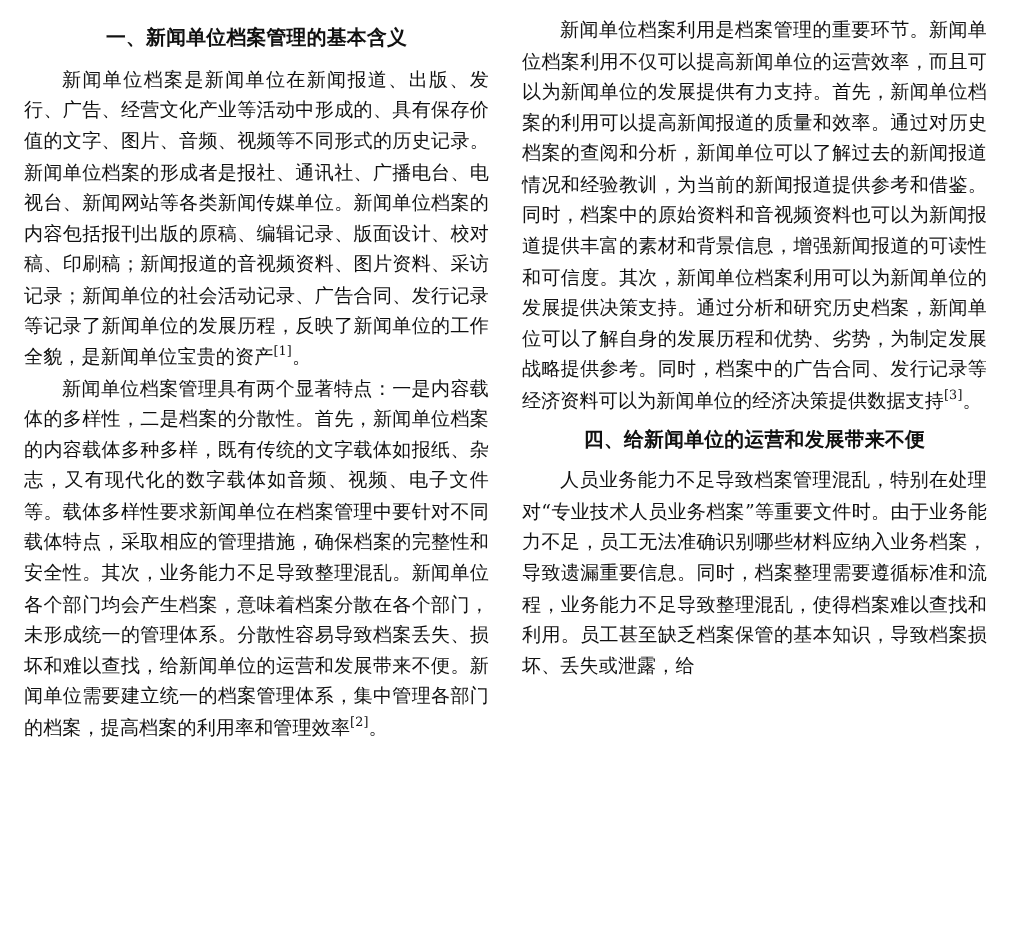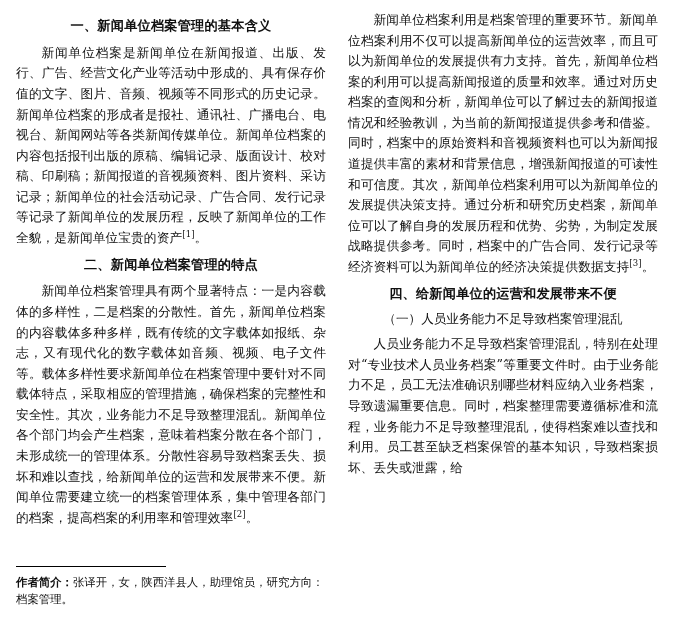--- a/index.html
+++ b/index.html
@@ -83,31 +83,25 @@
 </head>
 <body>
 
 <div class="page">
   <div class="columns">
 
     <div class="col">
       <h2 class="section-title">一、新闻单位档案管理的基本含义</h2>
       <p class="para"><span>新闻单位档案是新闻单位在新闻报道、出版、发行、广告、经营文化产业等活动中形成的、具有保存价值的文字、图片、音频、视频等不同形式的历史记录。新闻单位档案的形成者是报社、通讯社、广播电台、电视台、新闻网站等各类新闻传媒单位。新闻单位档案的内容包括报刊出版的原稿、编辑记录、版面设计、校对稿、印刷稿；新闻报道的音视频资料、图片资料、采访记录；新闻单位的社会活动记录、广告合同、发行记录等记录了新闻单位的发展历程，反映了新闻单位的工作全貌，是新闻单位宝贵的资产</span><sup class="ref">[1]</sup><span>。</span></p>
 
-      <h2 class="section-title">二、新闻单位档案管理的特点</h2>
       <p class="para"><span>新闻单位档案管理具有两个显著特点：一是内容载体的多样性，二是档案的分散性。首先，新闻单位档案的内容载体多种多样，既有传统的文字载体如报纸、杂志，又有现代化的数字载体如音频、视频、电子文件等。载体多样性要求新闻单位在档案管理中要针对不同载体特点，采取相应的管理措施，确保档案的完整性和安全性。其次，业务能力不足导致整理混乱。新闻单位各个部门均会产生档案，意味着档案分散在各个部门，未形成统一的管理体系。分散性容易导致档案丢失、损坏和难以查找，给新闻单位的运营和发展带来不便。新闻单位需要建立统一的档案管理体系，集中管理各部门的档案，提高档案的利用率和管理效率</span><sup class="ref">[2]</sup><span>。</span></p>
     </div>
 
     <div class="col">
       <p class="para"><span>新闻单位档案利用是档案管理的重要环节。新闻单位档案利用不仅可以提高新闻单位的运营效率，而且可以为新闻单位的发展提供有力支持。首先，新闻单位档案的利用可以提高新闻报道的质量和效率。通过对历史档案的查阅和分析，新闻单位可以了解过去的新闻报道情况和经验教训，为当前的新闻报道提供参考和借鉴。同时，档案中的原始资料和音视频资料也可以为新闻报道提供丰富的素材和背景信息，增强新闻报道的可读性和可信度。其次，新闻单位档案利用可以为新闻单位的发展提供决策支持。通过分析和研究历史档案，新闻单位可以了解自身的发展历程和优势、劣势，为制定发展战略提供参考。同时，档案中的广告合同、发行记录等经济资料可以为新闻单位的经济决策提供数据支持</span><sup class="ref">[3]</sup><span>。</span></p>
 
       <h2 class="section-title">四、给新闻单位的运营和发展带来不便</h2>
-      <h3 class="sub-title">（一）人员业务能力不足导致档案管理混乱</h3>
       <p class="para">人员业务能力不足导致档案管理混乱，特别在处理对“专业技术人员业务档案”等重要文件时。由于业务能力不足，员工无法准确识别哪些材料应纳入业务档案，导致遗漏重要信息。同时，档案整理需要遵循标准和流程，业务能力不足导致整理混乱，使得档案难以查找和利用。员工甚至缺乏档案保管的基本知识，导致档案损坏、丢失或泄露，给</p>
     </div>
 
   </div>
 
-  <div class="footnote">
-    <div class="footnote-rule"></div>
-    <p class="footnote-text"><span class="footnote-label">作者简介：</span><span>张译开，女，陕西洋县人，助理馆员，研究方向：档案管理。</span></p>
-  </div>
 </div>
 
 </body></html>

